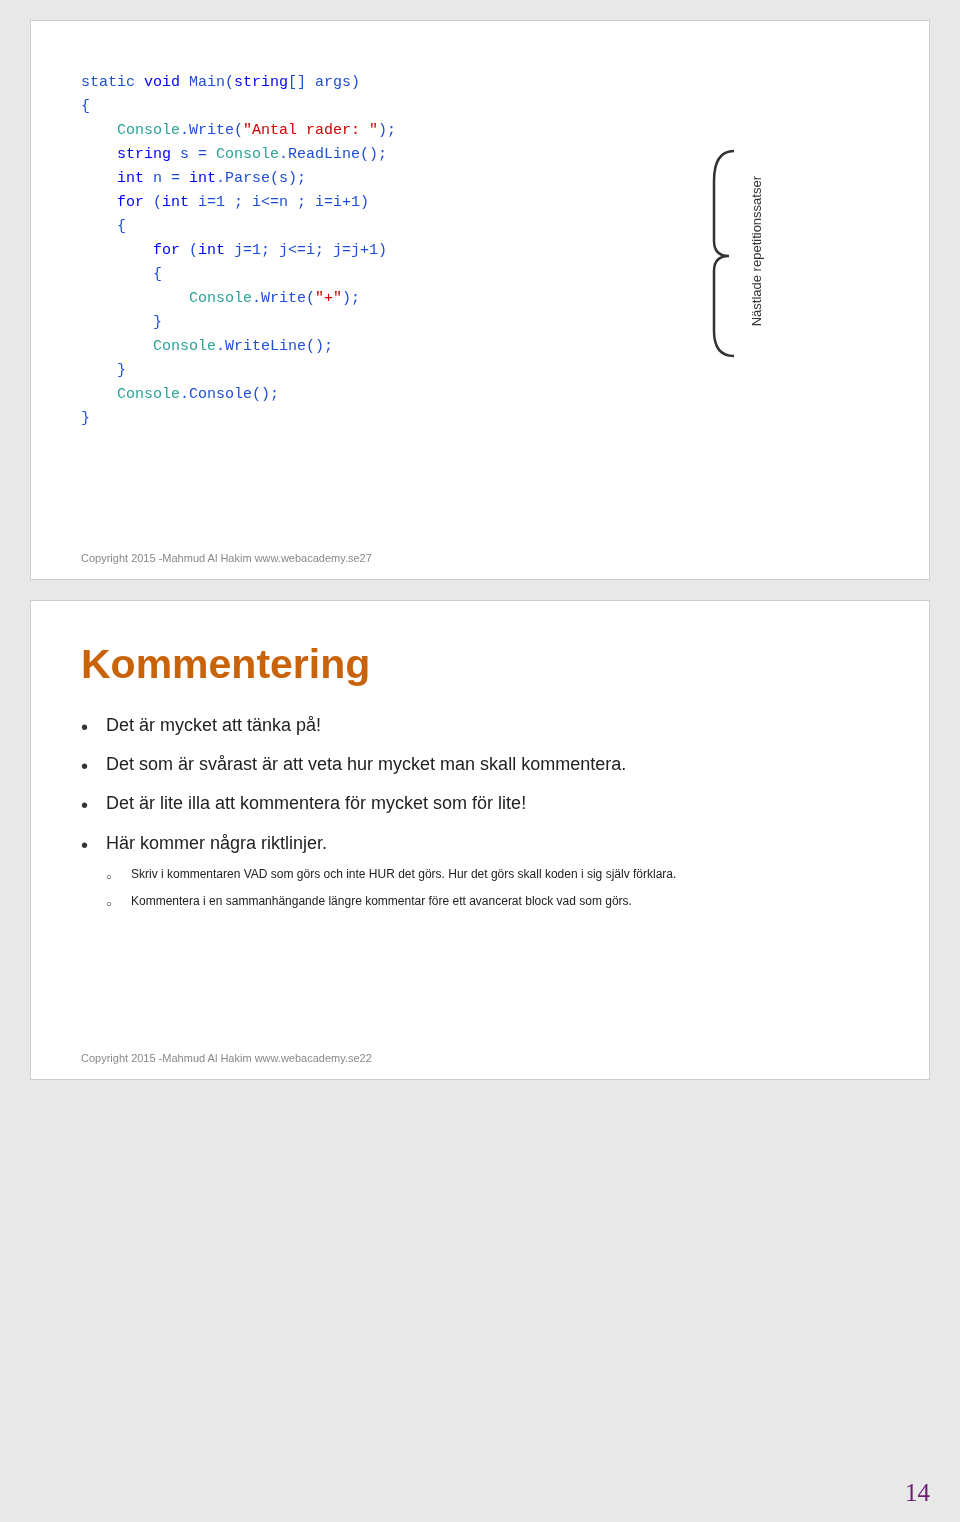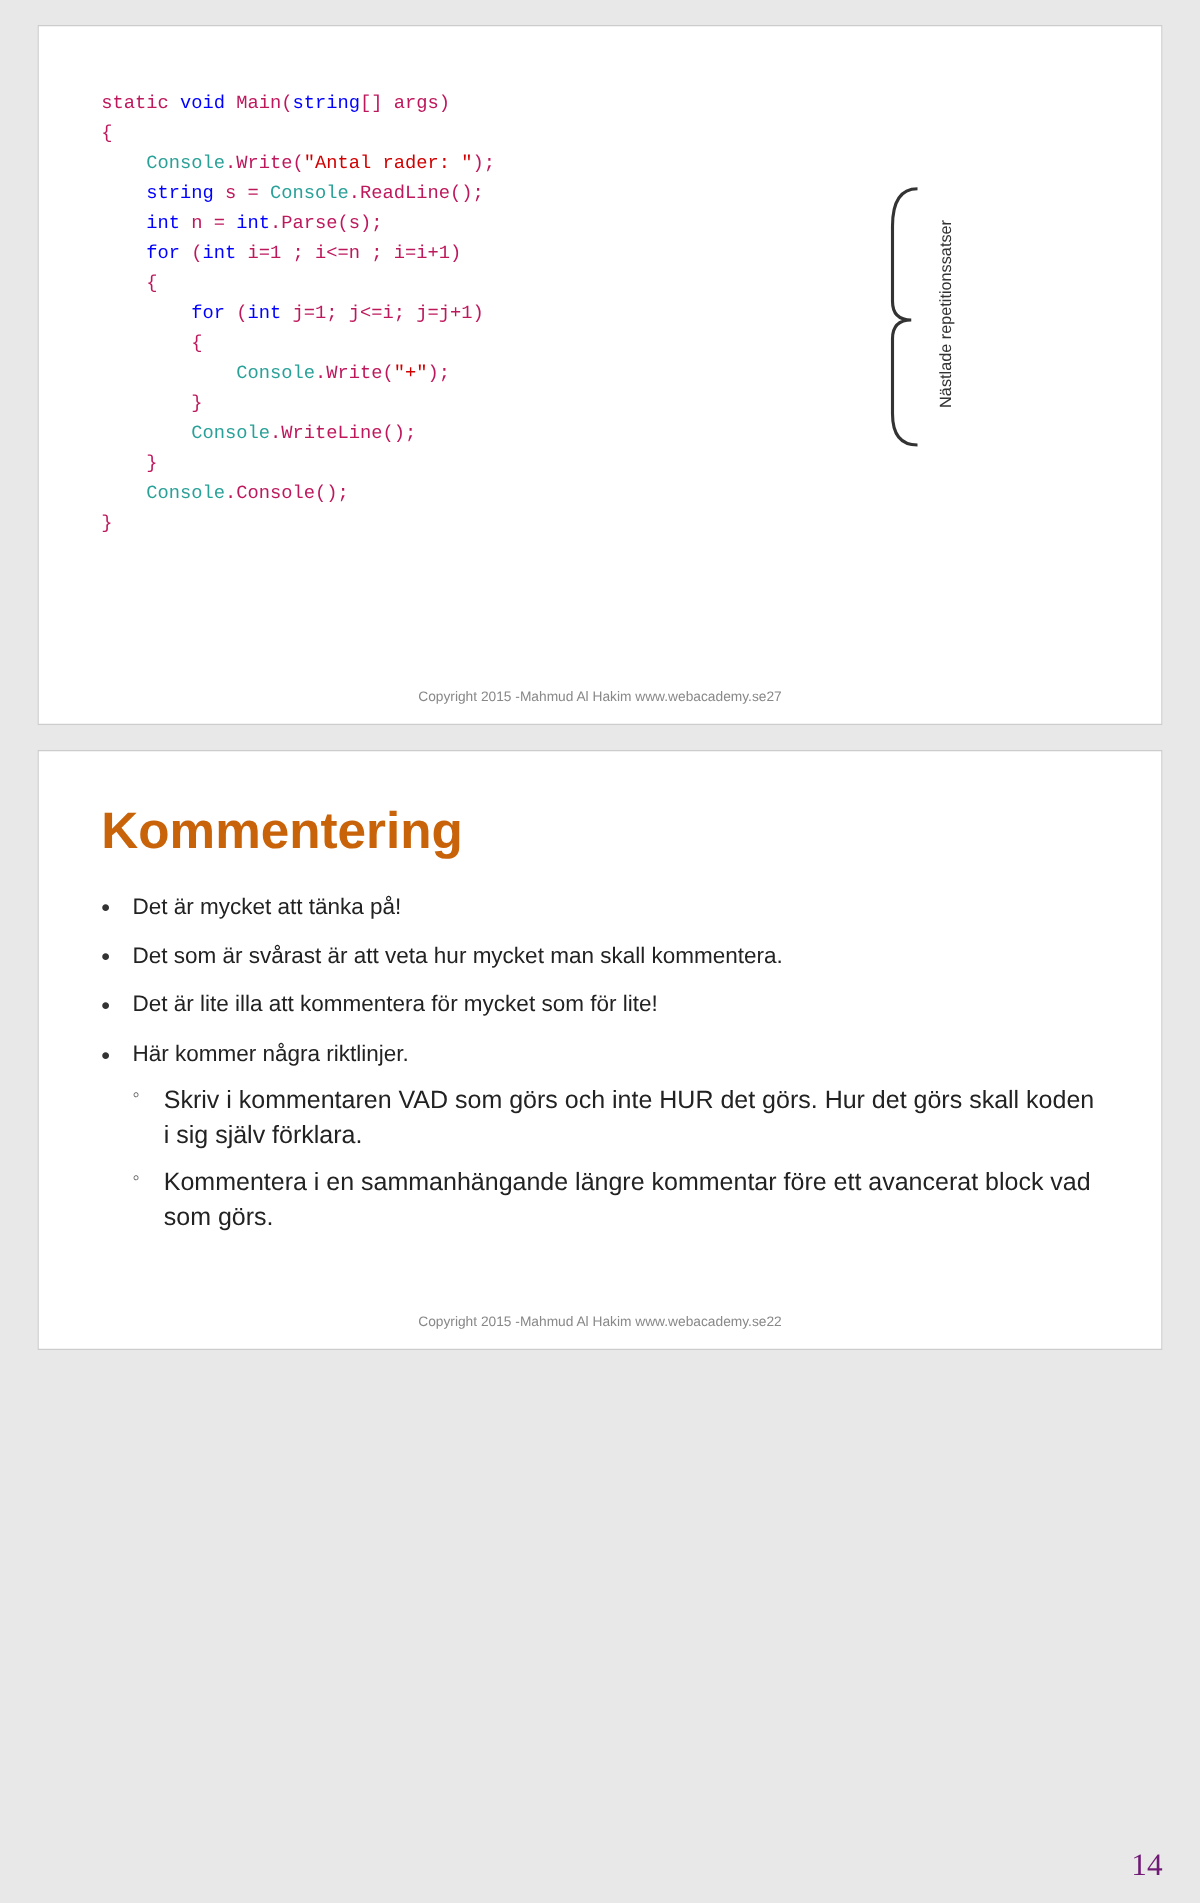--- a/index.html
+++ b/index.html
@@ -39,29 +39,29 @@
       width: 70%;
     }
 
     .code-line {
       white-space: pre;
     }
 
     .kw-blue { color: #0000ff; font-weight: normal; }
     .kw-teal { color: #2aa198; }
     .str-red { color: #d00000; }
-    .plain { color: #be185d; }
+    .plain { color: #1d4ed8; }
 
     .slide-footer {
       position: absolute;
       bottom: 15px;
       left: 50px;
       right: 50px;
       display: flex;
-      justify-content: center;
+      justify-content: flex-start;
       font-size: 11px;
       color: #888;
     }
 
     
     .annotation-area {
       position: absolute;
       right: 60px;
       top: 120px;
       width: 160px;
@@ -116,21 +116,21 @@
       font-size: 20px;
     }
 
     .sub-bullet-list {
       list-style: none;
       padding: 0;
       margin-top: 10px;
     }
 
     .sub-bullet-list li {
-      font-size: 20px;
+      font-size: 12px;
       color: #222;
       margin-bottom: 10px;
       padding-left: 25px;
       position: relative;
       line-height: 1.4;
     }
 
     .sub-bullet-list li::before {
       content: '◦';
       position: absolute;

